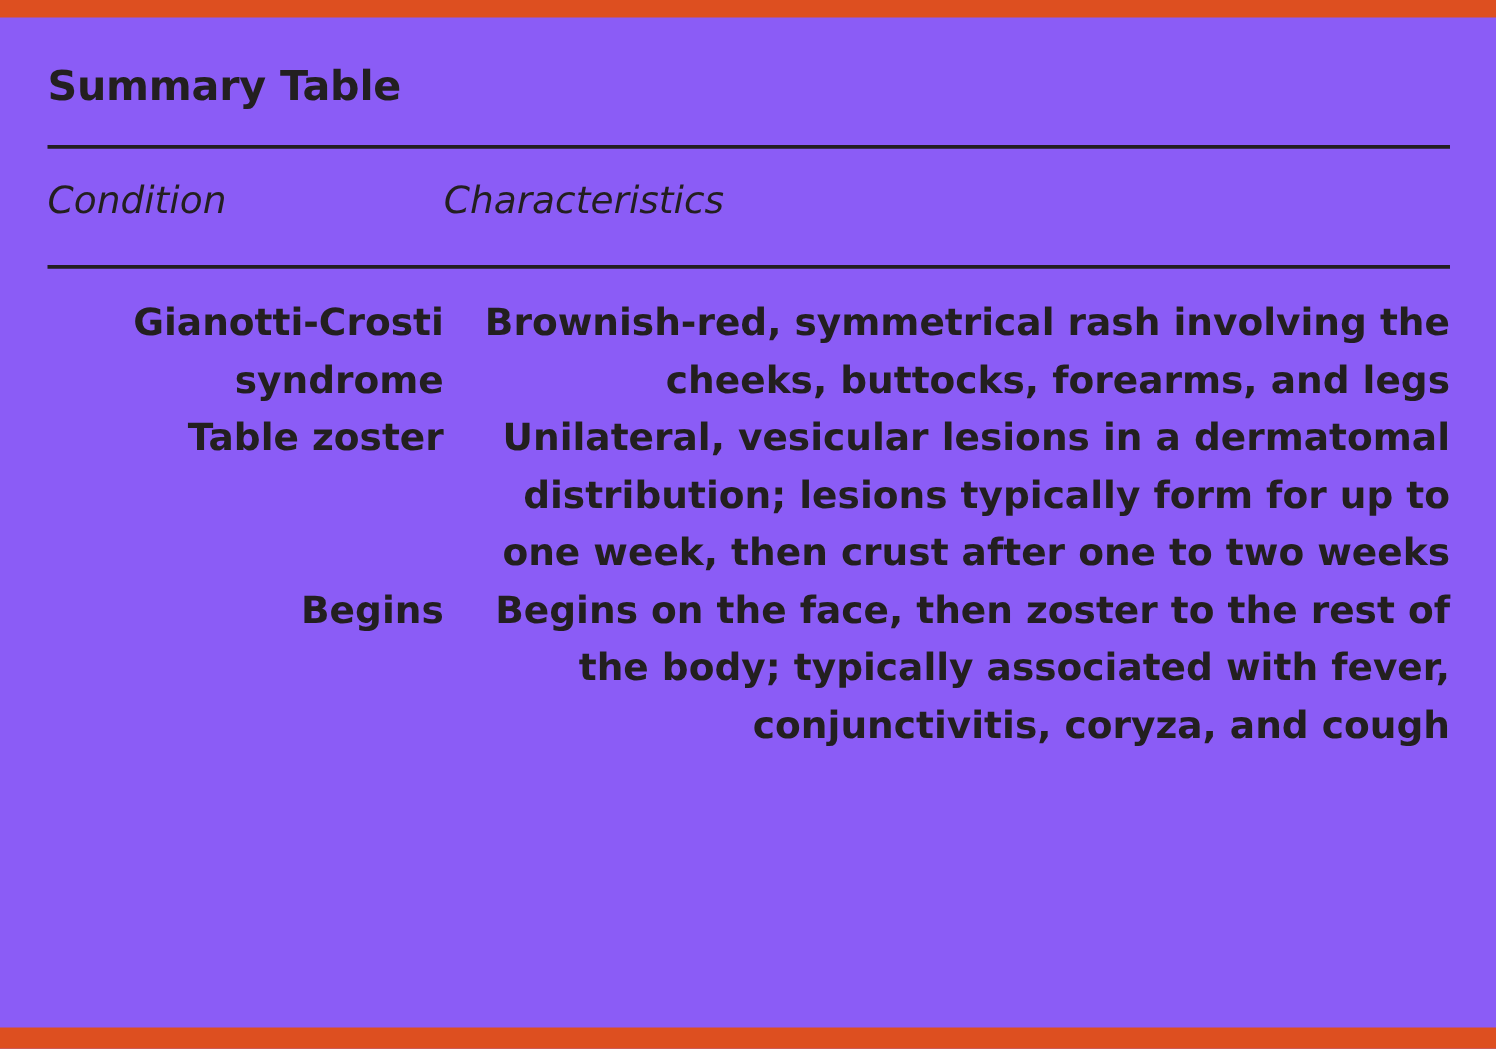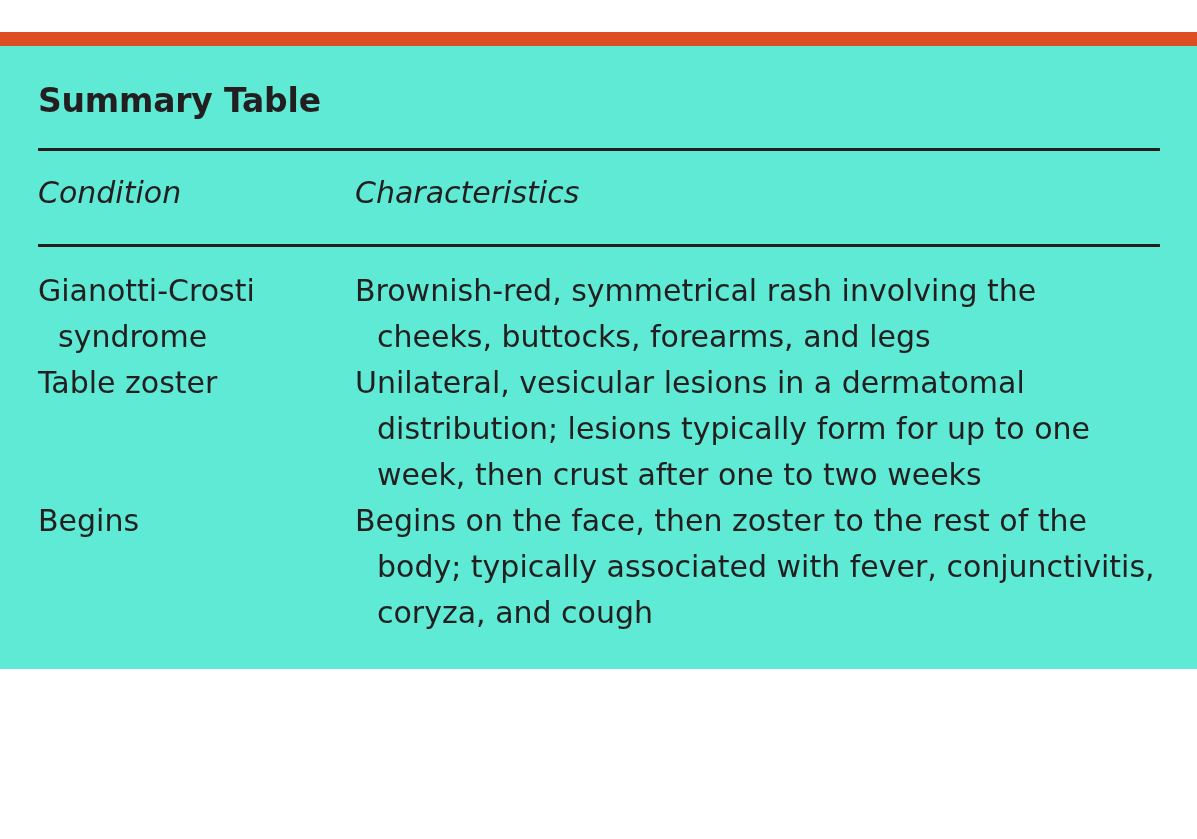--- a/index.html
+++ b/index.html
@@ -11,24 +11,23 @@
     width: 1197px;
     height: 839px;
     background: #ffffff;
     font-family: "Liberation Sans", sans-serif;
     overflow: hidden;
   }
 
   #page {
     position: relative;
     width: 1197px;
-    height: 637px;
-    background: #5eead4;
+    height: 839px;
+    background: #8b5cf6;
     box-sizing: border-box;
-    margin-top: 32px;
   }
 
   .bar {
     position: absolute;
     left: 0;
     width: 1197px;
     background: #dd4f20;
   }
   .bar-top    { top: 0;     height: 14px; }
   .bar-bottom { top: 822px; height: 17px; }
@@ -81,25 +80,26 @@
     font-style: italic;
     font-weight: normal;
     font-size: 30px;
     line-height: 1.0;
     padding-top: 27px;
     padding-bottom: 36px;
   }
 
   table.summary tbody td {
     font-family: "DejaVu Sans", sans-serif;
-    font-weight: normal;
+    font-weight: bold;
     font-size: 30px;
     line-height: 46px;
     padding-left: 20px;
     text-indent: -20px;
+    text-align: right;
   }
   table.summary tbody tr:first-child td {
     padding-top: 21px;
   }
   table.summary tbody td.char-cell {
     padding-left: 22px;
     text-indent: -22px;
   }
 </style>
 </head>

